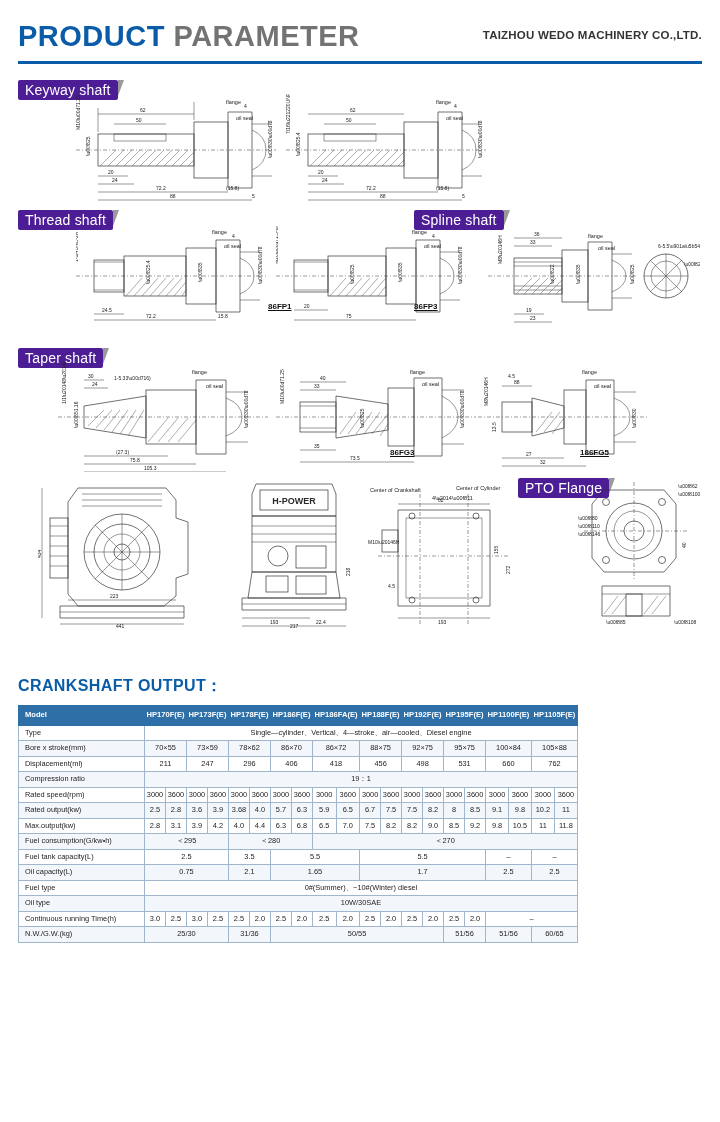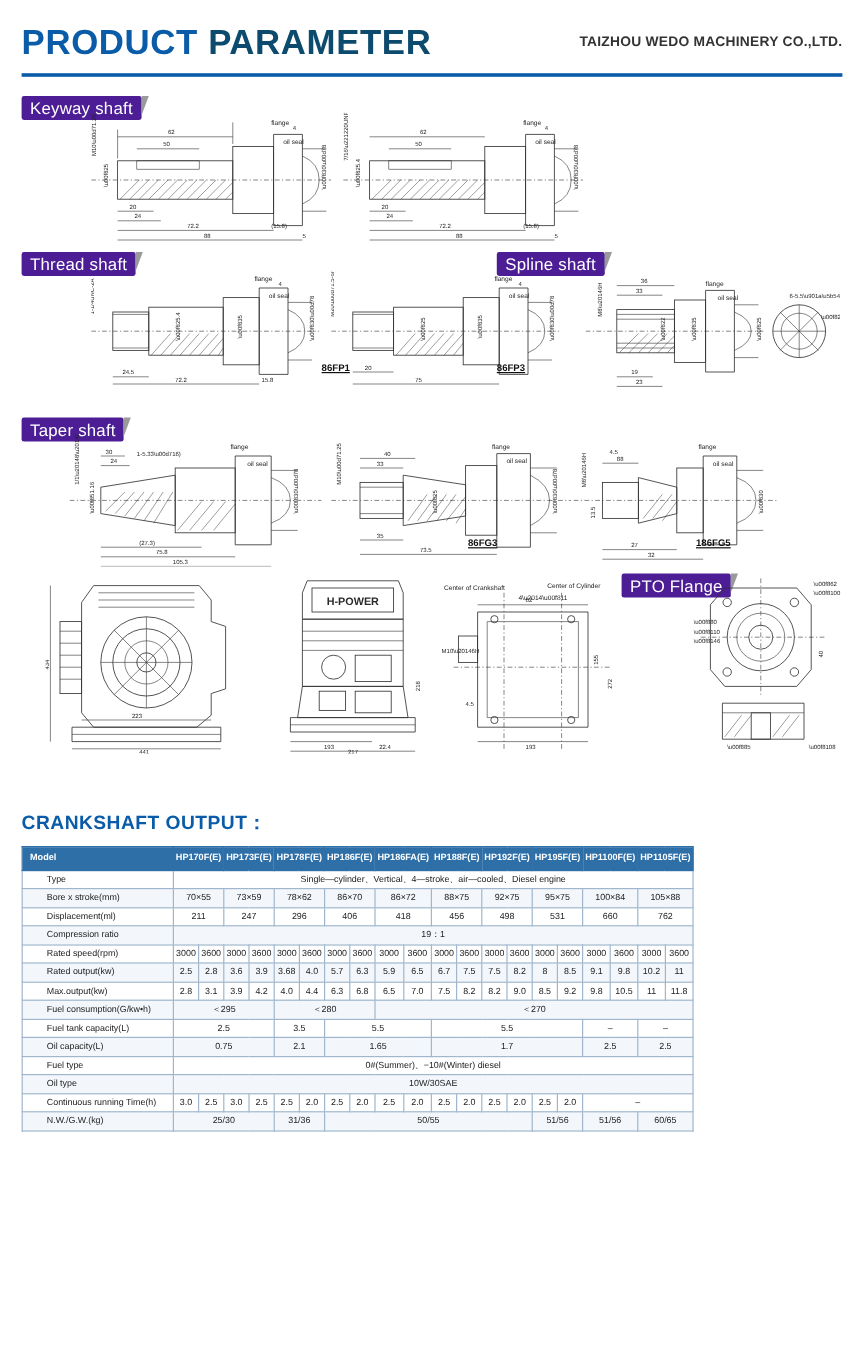--- a/index.html
+++ b/index.html
@@ -21,21 +21,21 @@
     align-items:center;
     justify-content:space-between;
   }
   .header .title {
     font-size:29px;
     font-weight:bold;
     letter-spacing:0.5px;
     white-space:nowrap;
   }
   .header .title .w1 { color:#0a5ca8; }
-  .header .title .w2 { color:#0c4a6e; }
+  .header .title .w2 { color:#737373; }
   .header .company {
     font-size:11.5px;
     color:#333;
     font-weight:bold;
     letter-spacing:0.2px;
     padding-bottom:2px;
   }
   .header-rule {
     position:absolute;
     left:18px; right:18px; bottom:8px;
@@ -113,21 +113,21 @@
     font-weight:bold;
     padding:5px 1px;
     border:1px solid #2e6fa8;
   }
   table.spec thead th.model-head {
     text-align:left;
     padding-left:6px;
   }
   table.spec td.rowlabel {
     text-align:left;
-    padding-left:20px;
+    padding-left:6px;
     background:#ffffff;
   }
   table.spec tbody tr:nth-child(even) td { background:#f3f7fb; }
   table.spec tbody tr:nth-child(odd) td { background:#ffffff; }
 </style>
 </head>
 <body>
 
 <div class="header">
   <div class="title">

